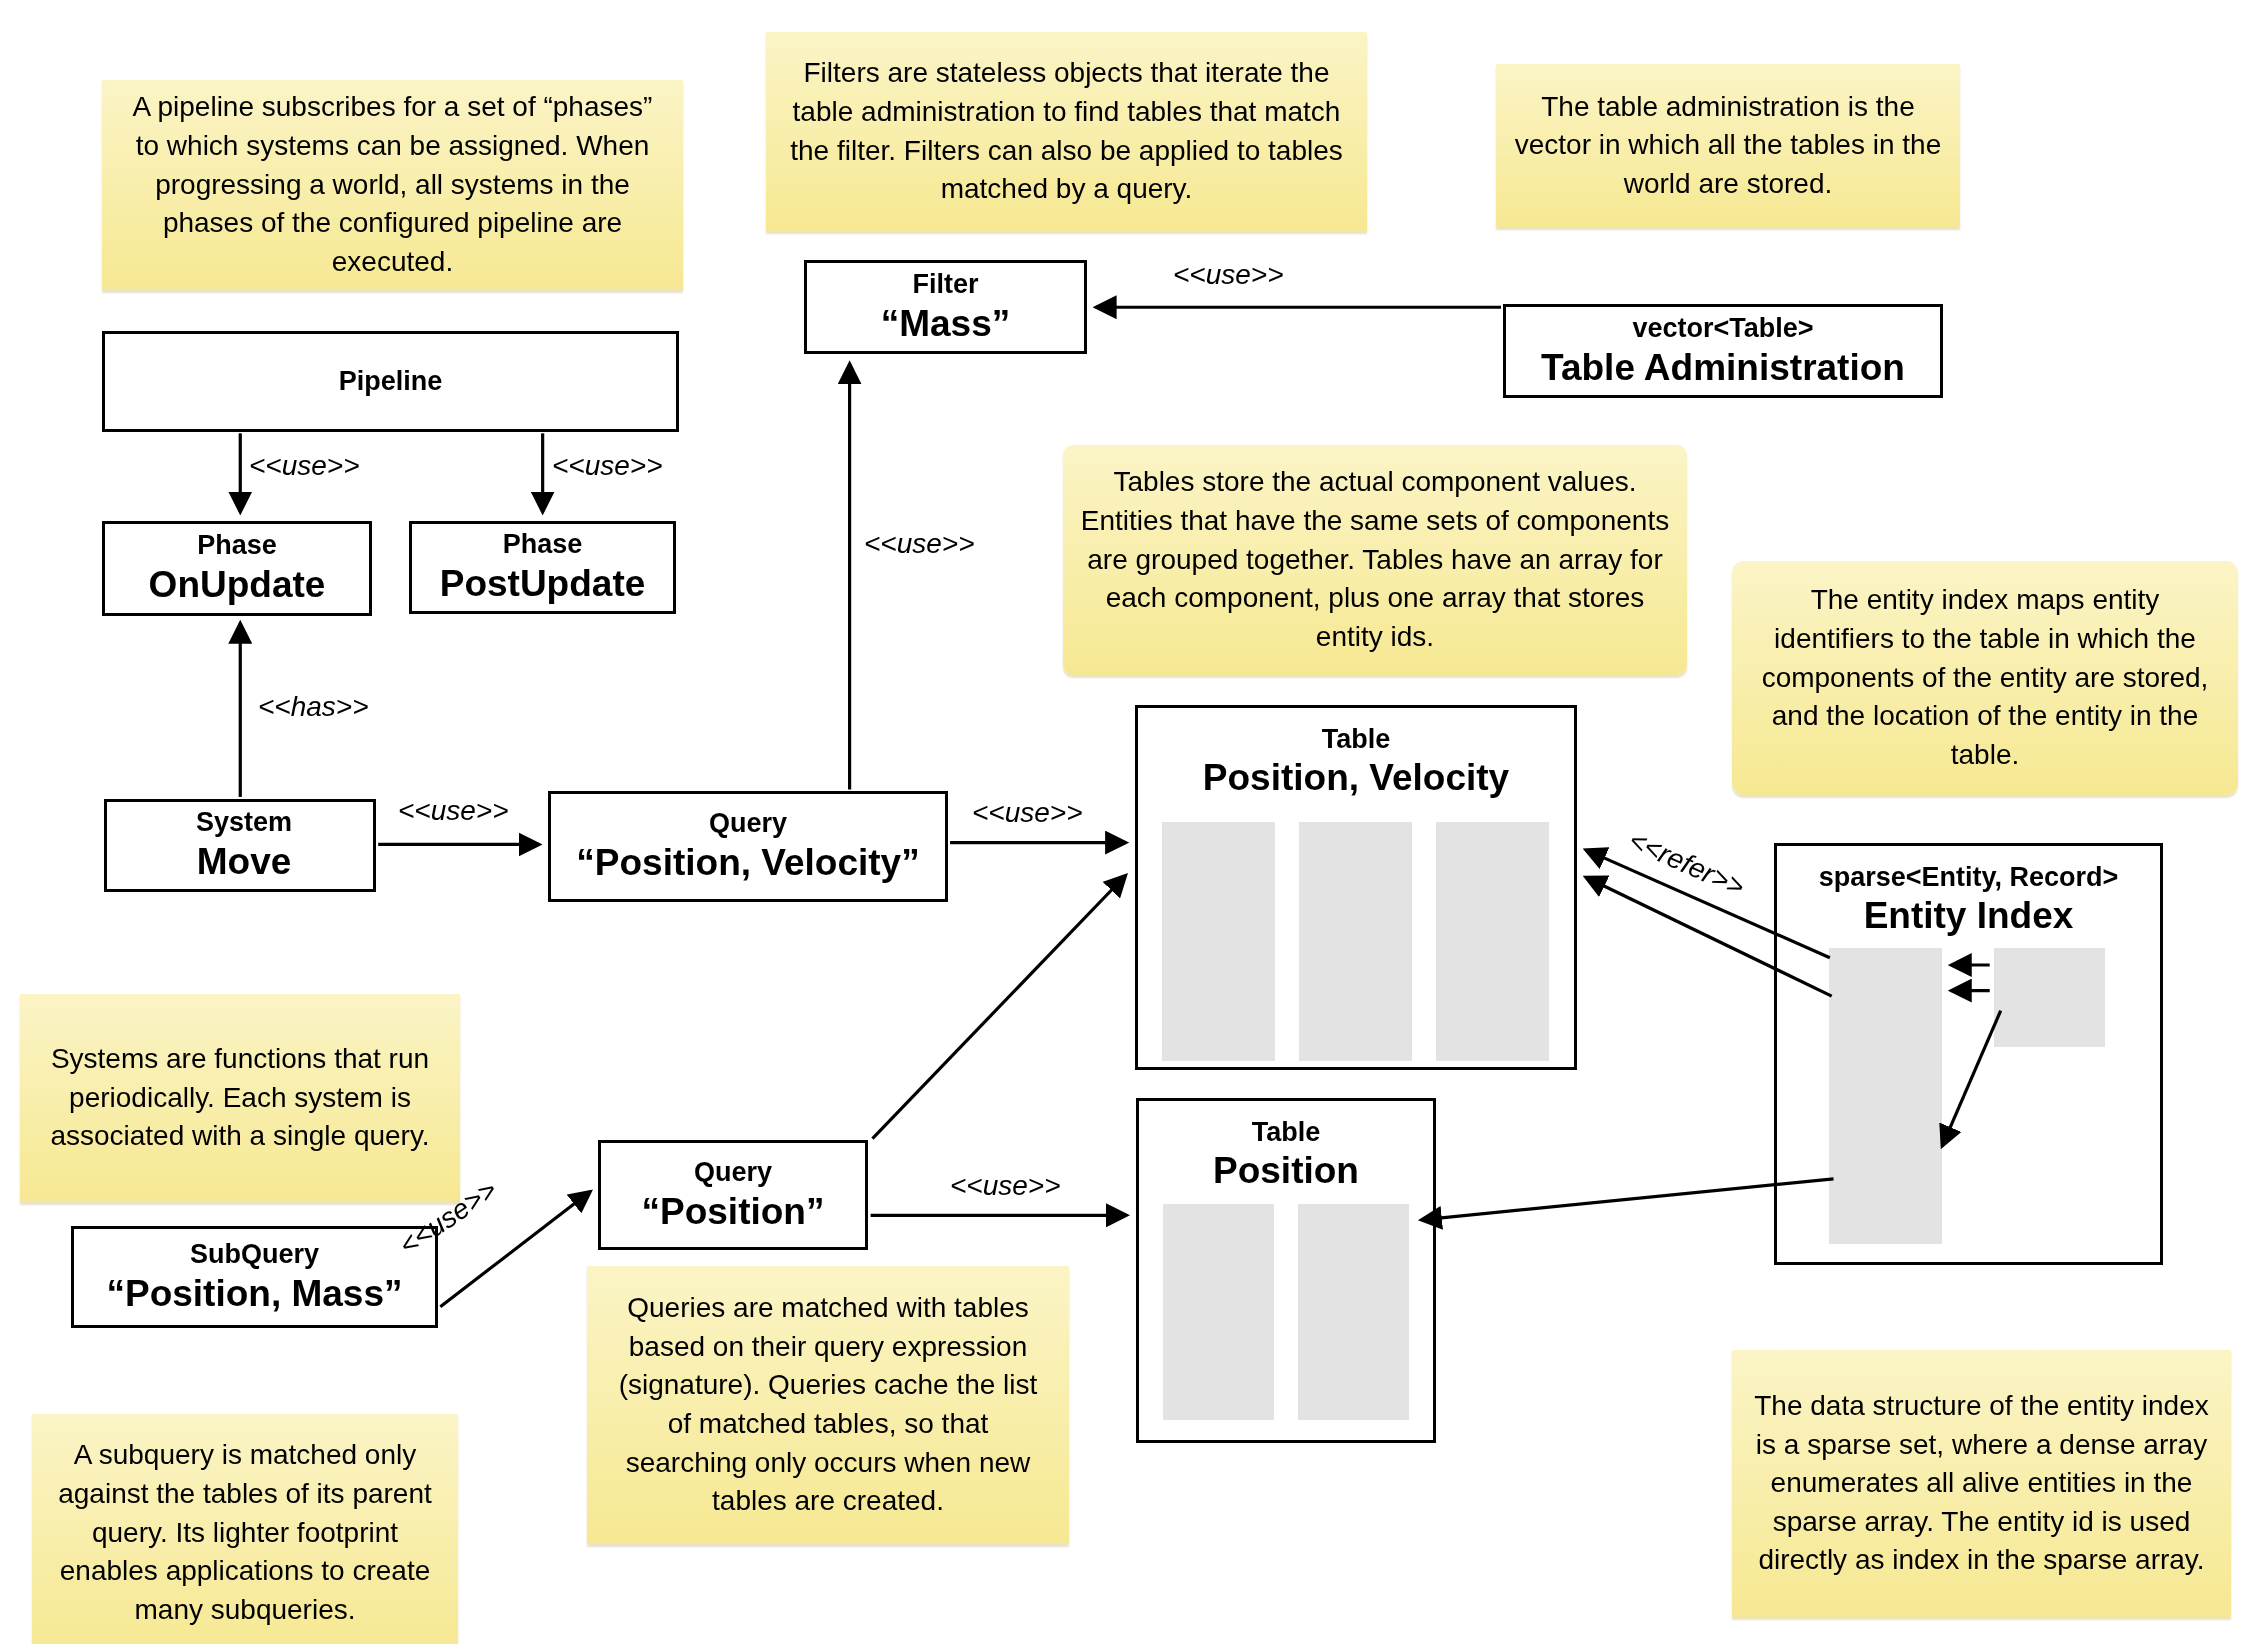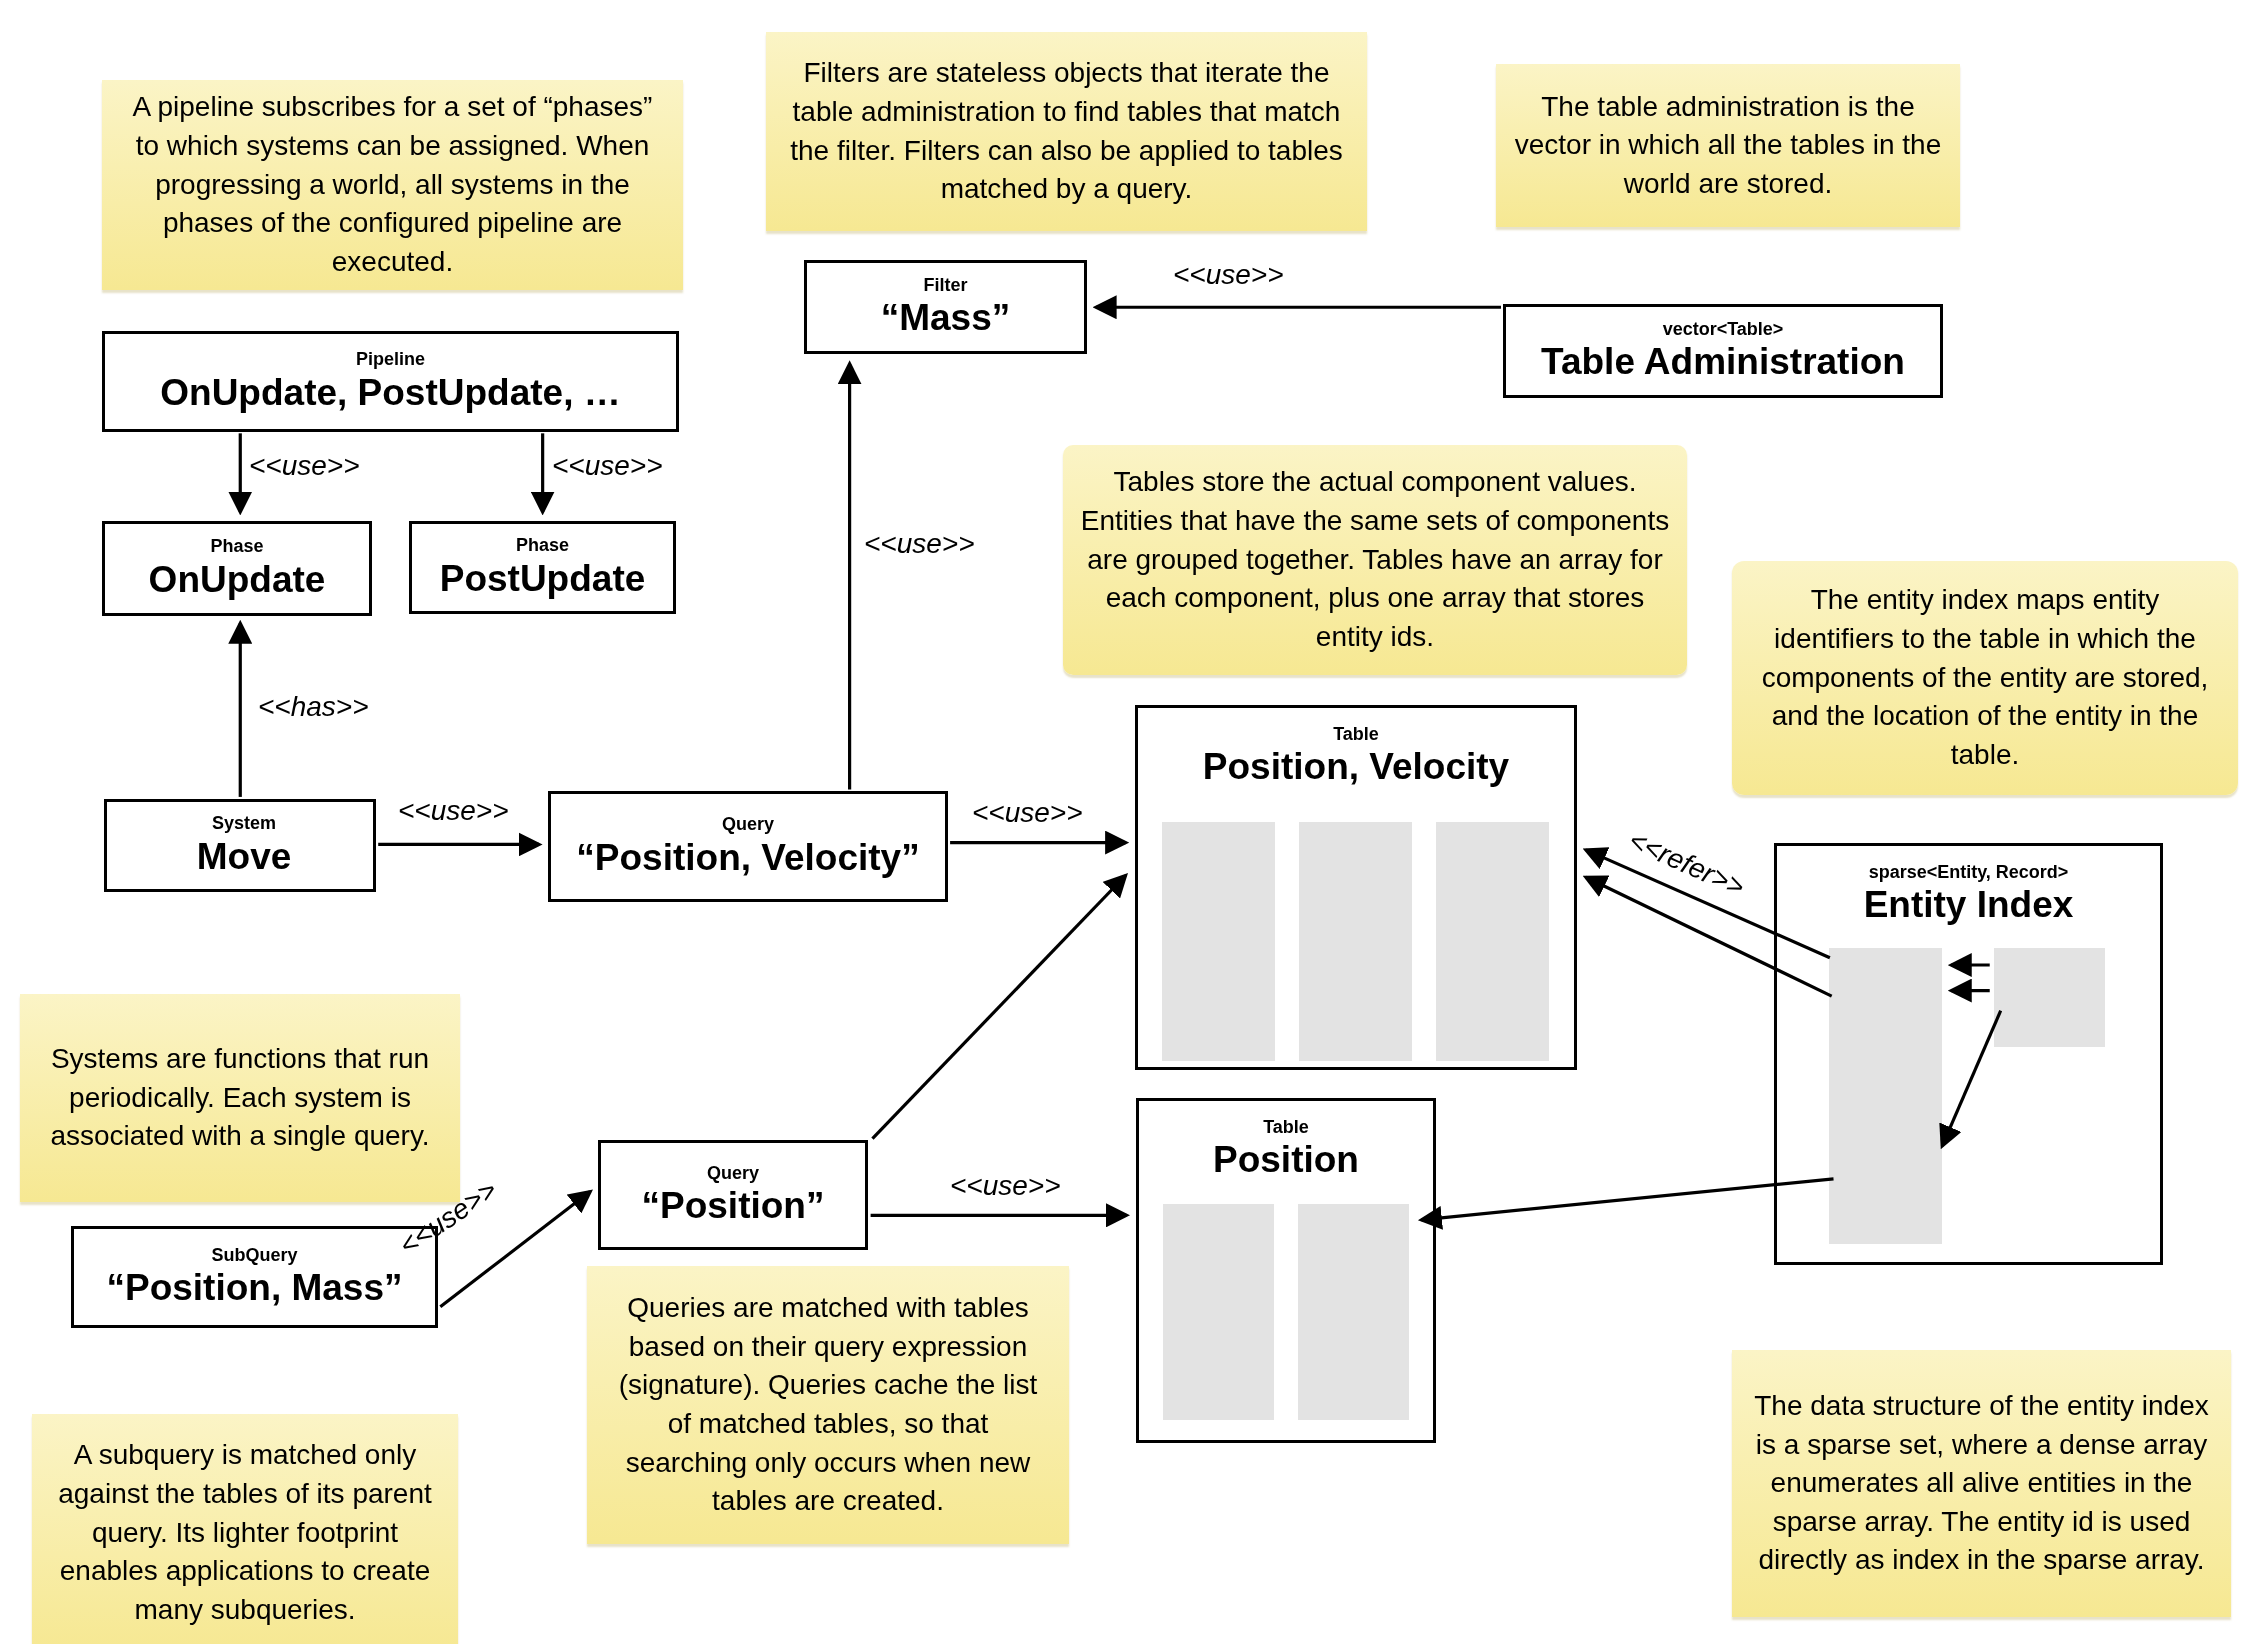--- a/index.html
+++ b/index.html
@@ -29,21 +29,21 @@
   #n-subquery   {left:32px;  top:1414px; width:426px; height:238px;}
   #n-sparse     {left:1732px;top:1350px; width:499px; height:267px;}
 
   
   .ubox{
     position:absolute;background:#fff;border:3.7px solid #000;
     box-sizing:border-box;
     display:flex;flex-direction:column;align-items:center;justify-content:center;
     text-align:center;
   }
-  .ubox .t{font-size:18px;font-weight:600;line-height:1.25;}
+  .ubox .t{font-size:27px;font-weight:600;line-height:1.25;}
   .ubox .v{font-size:37px;font-weight:700;line-height:1.2;}
   
   .ubox.container{justify-content:flex-start;padding-top:14.6px;}
 
   #b-filter    {left:804px; top:260px; width:283px; height:94px;}
   #b-tableadmin{left:1503px;top:260px; width:440px; height:94px;margin-top:44px;}
   #b-pipeline  {left:102px; top:331px; width:577px; height:101px;}
   #b-phase-on  {left:102px; top:521px; width:270px; height:95px;}
   #b-phase-post{left:409px; top:521px; width:267px; height:93px;}
   #b-system    {left:104px; top:799px; width:272px; height:93px;padding-left:8px;}
@@ -99,21 +99,20 @@
 <div class="ubox" id="b-filter">
   <div class="t">Filter</div>
   <div class="v">“Mass”</div>
 </div>
 <div class="ubox" id="b-tableadmin">
   <div class="t">vector&lt;Table&gt;</div>
   <div class="v">Table Administration</div>
 </div>
 <div class="ubox" id="b-pipeline">
   <div class="t">Pipeline</div>
-  <div class="v">OnUpdate, PostUpdate, …</div>
 </div>
 <div class="ubox" id="b-phase-on">
   <div class="t">Phase</div>
   <div class="v">OnUpdate</div>
 </div>
 <div class="ubox" id="b-phase-post">
   <div class="t">Phase</div>
   <div class="v">PostUpdate</div>
 </div>
 <div class="ubox" id="b-system">

